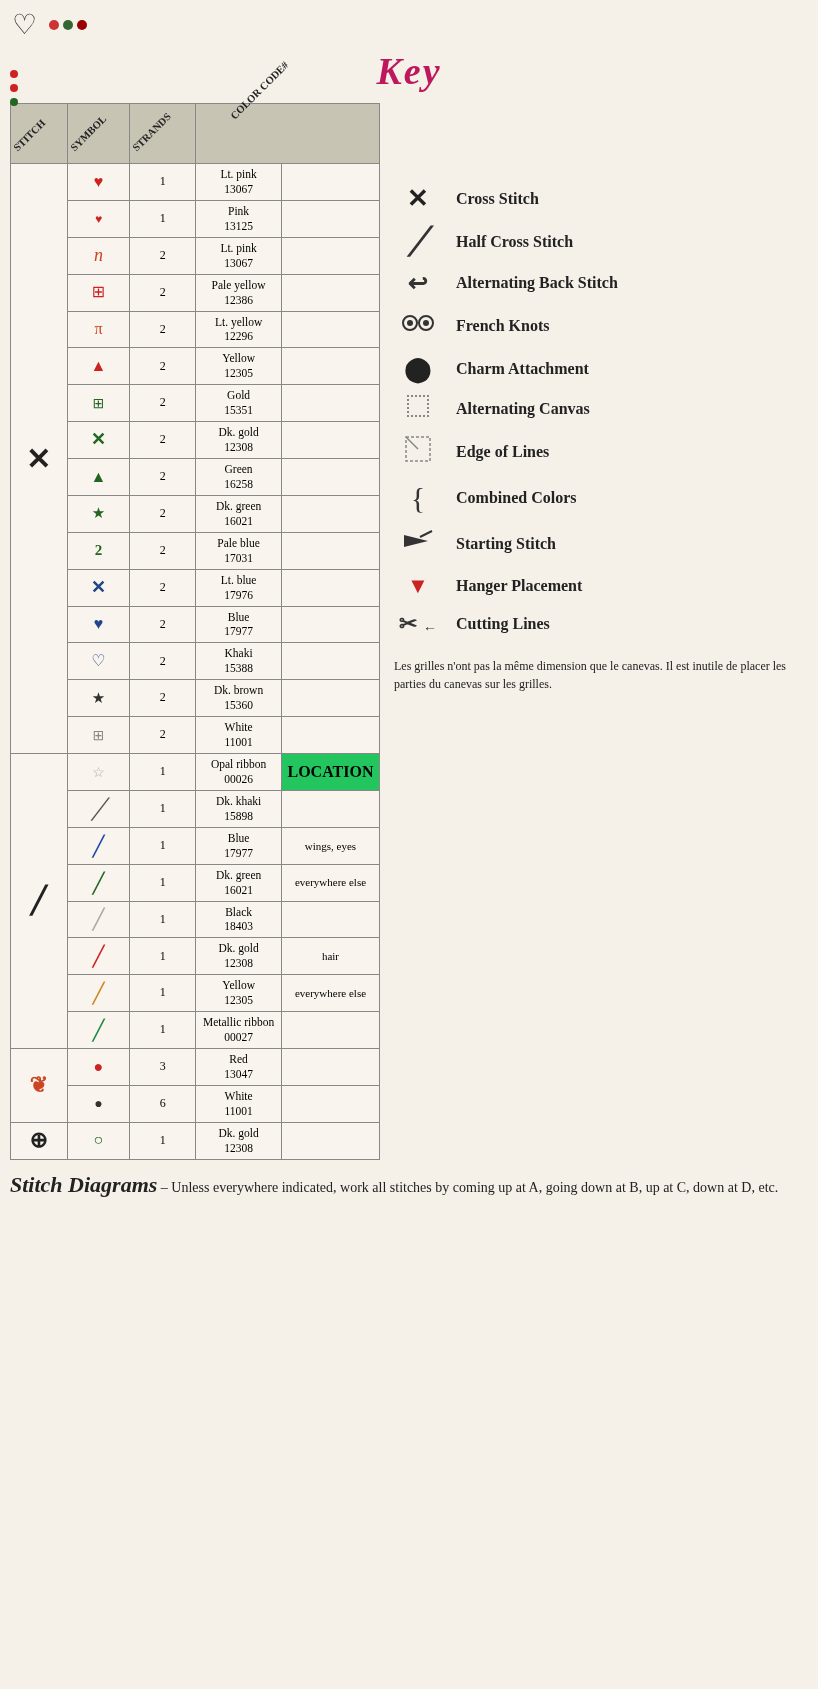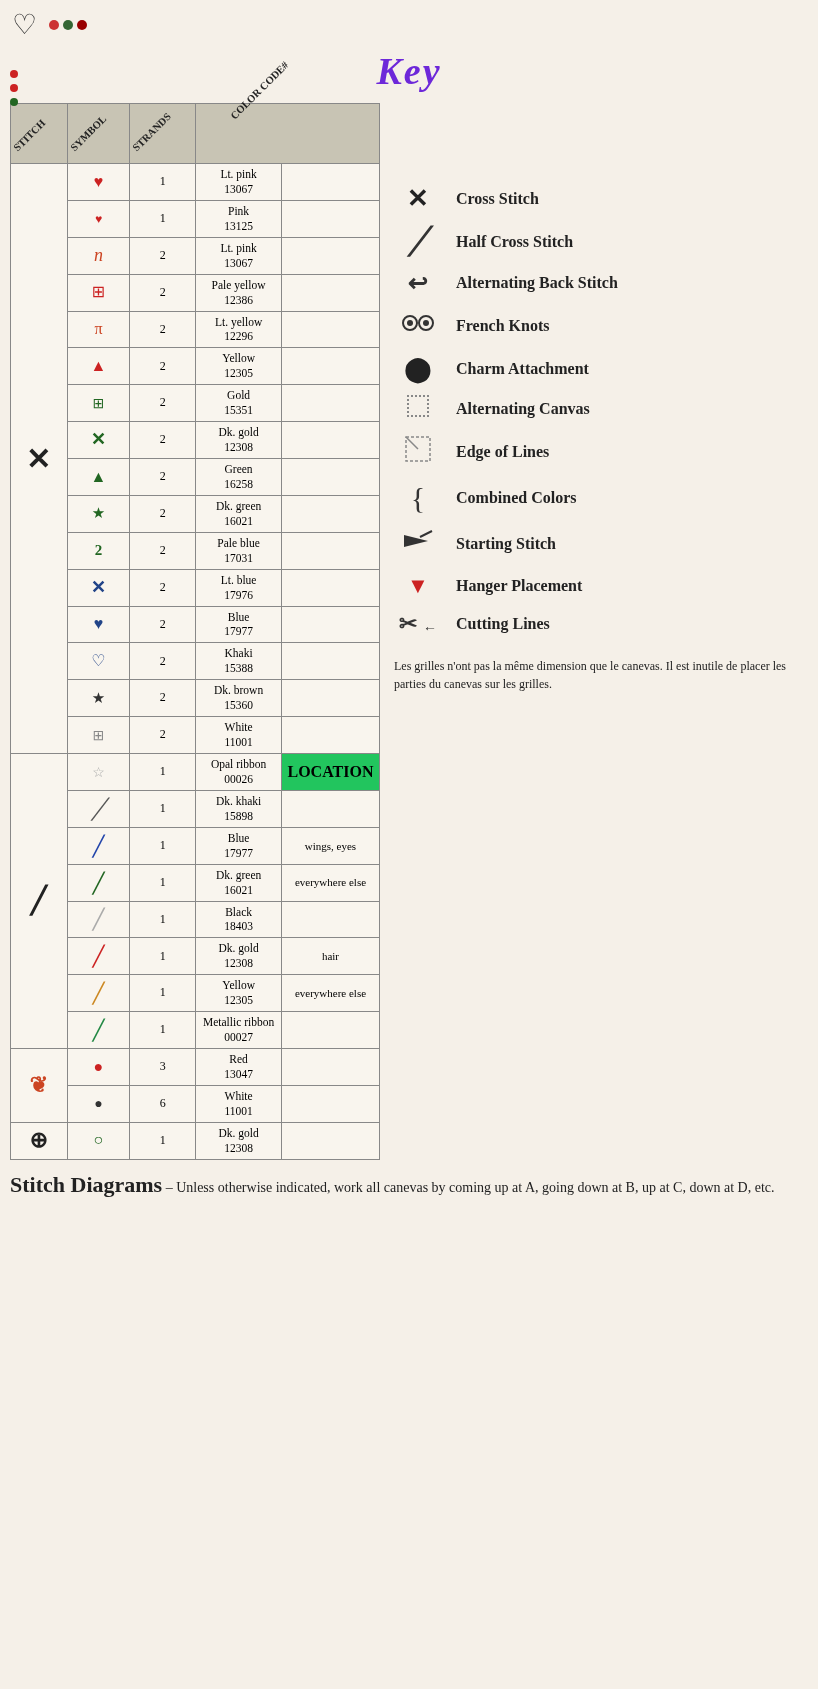--- a/index.html
+++ b/index.html
@@ -50,21 +50,21 @@
       border-radius: 50%;
     }
     .side-dot-red { background: #cc2222; }
     .side-dot-green { background: #226622; }
 
     .page-title {
       text-align: center;
       font-family: 'Palatino Linotype', Palatino, serif;
       font-size: 38px;
       font-style: italic;
-      color: #6d28d9;
+      color: #be185d;
       margin: 0 0 10px 0;
       letter-spacing: 2px;
     }
 
     .main-content {
       display: flex;
       padding: 0 10px;
       gap: 10px;
     }
 
@@ -180,20 +180,21 @@
     .note-box p { margin-bottom: 10px; }
 
     .stitch-diagrams {
       padding: 12px 10px 10px 10px;
       font-size: 14px;
       color: #222;
     }
     .stitch-diagrams-title {
       font-family: 'Palatino Linotype', Palatino, serif;
       font-size: 22px;
+      font-style: italic;
       font-weight: bold;
       display: inline;
     }
     .stitch-diagrams-text {
       font-size: 14px;
       line-height: 1.5;
     }
 
     th.rotated-th {
       background: #c8c4b4;
@@ -531,14 +532,14 @@
     </div>
 
     <div class="note-box">
       <p>Les grilles n'ont pas la même dimension que le canevas. Il est inutile de placer les parties du canevas sur les grilles.</p>
     </div>
   </div>
 
 </div>
 
 <div class="stitch-diagrams">
-  <span class="stitch-diagrams-title">Stitch Diagrams</span><span class="stitch-diagrams-text"> – Unless otherwise indicated, work all canevas by coming up at A, going down at B, up at C, down at D, etc.</span>
+  <span class="stitch-diagrams-title">Stitch Diagrams</span><span class="stitch-diagrams-text"> – Unless everywhere indicated, work all stitches by coming up at A, going down at B, up at C, down at D, etc.</span>
 </div>
 
 </body></html>

